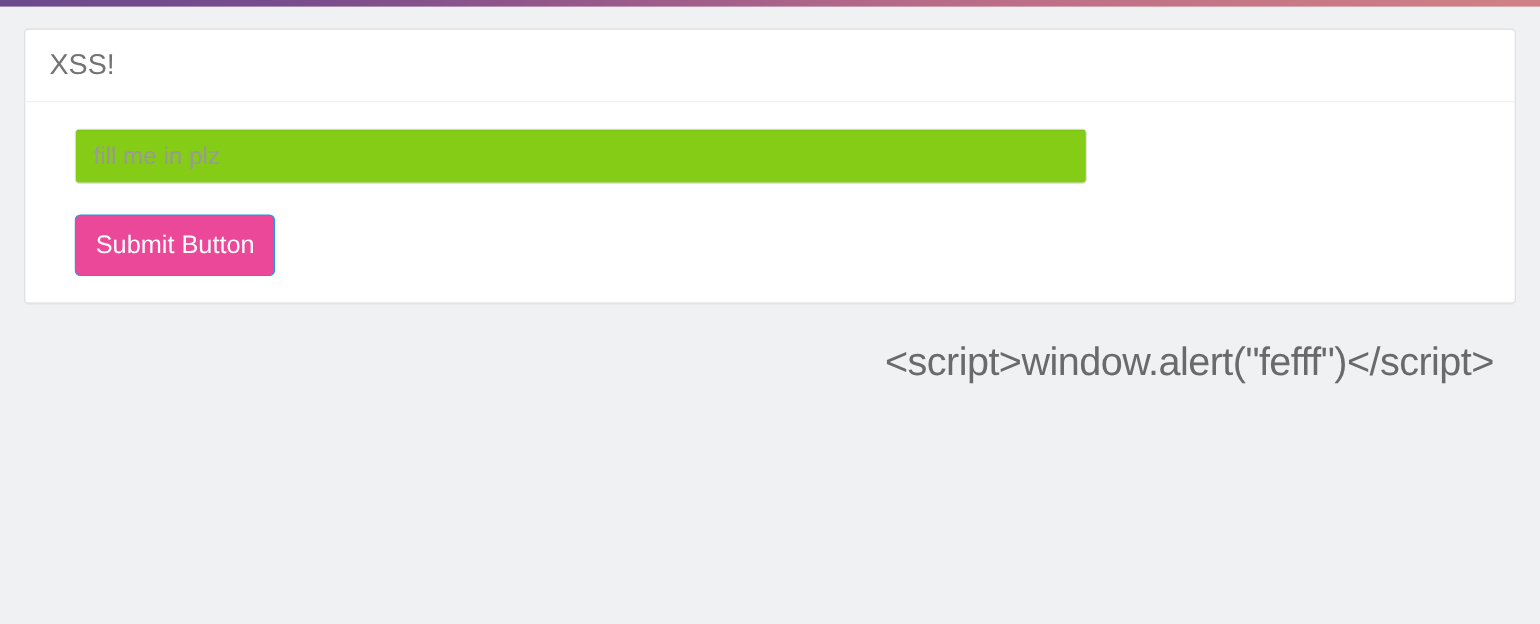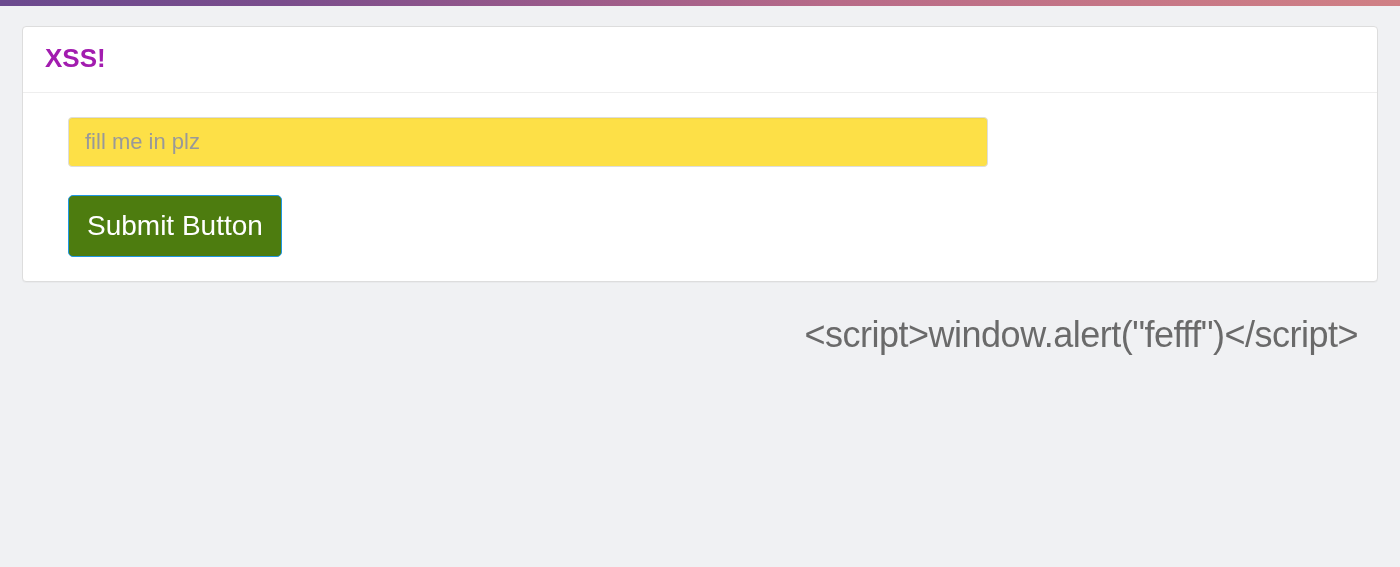--- a/index.html
+++ b/index.html
@@ -32,52 +32,52 @@
       border: 1px solid #ddd;
       border-radius: 4px;
       box-shadow: 0 1px 1px rgba(0,0,0,0.03);
     }
     .panel-heading {
       padding: 16px 22px 18px 22px;
       border-bottom: 1px solid #eee;
     }
     .panel-title {
       font-size: 26px;
-      font-weight: 700;
-      color: #a21caf;
+      font-weight: 400;
+      color: #737373;
     }
     .panel-body {
       padding: 24px 45px 24px 45px;
     }
     .form-control {
       width: 920px;
       max-width: 100%;
       height: 50px;
       padding: 10px 16px;
       font-size: 22px;
       color: #555;
-      background: #fde047;
+      background: #84cc16;
       border: 1px solid #ddd;
       border-radius: 4px;
       box-shadow: inset 0 1px 1px rgba(0,0,0,0.04);
       outline: none;
       display: block;
     }
     .form-control::placeholder {
       color: #999;
       font-weight: 300;
     }
     .btn-primary {
       display: inline-block;
       margin-top: 28px;
       padding: 12px 18px;
-      font-size: 28px;
+      font-size: 23px;
       font-weight: 400;
       color: #fff;
-      background-color: #4d7c0f;
+      background-color: #ec4899;
       border: 1px solid #1f97e3;
       border-radius: 5px;
       cursor: pointer;
       line-height: 1.3;
     }
     .output-text {
       text-align: right;
       font-size: 36px;
       font-weight: 300;
       color: #6a6a6a;

